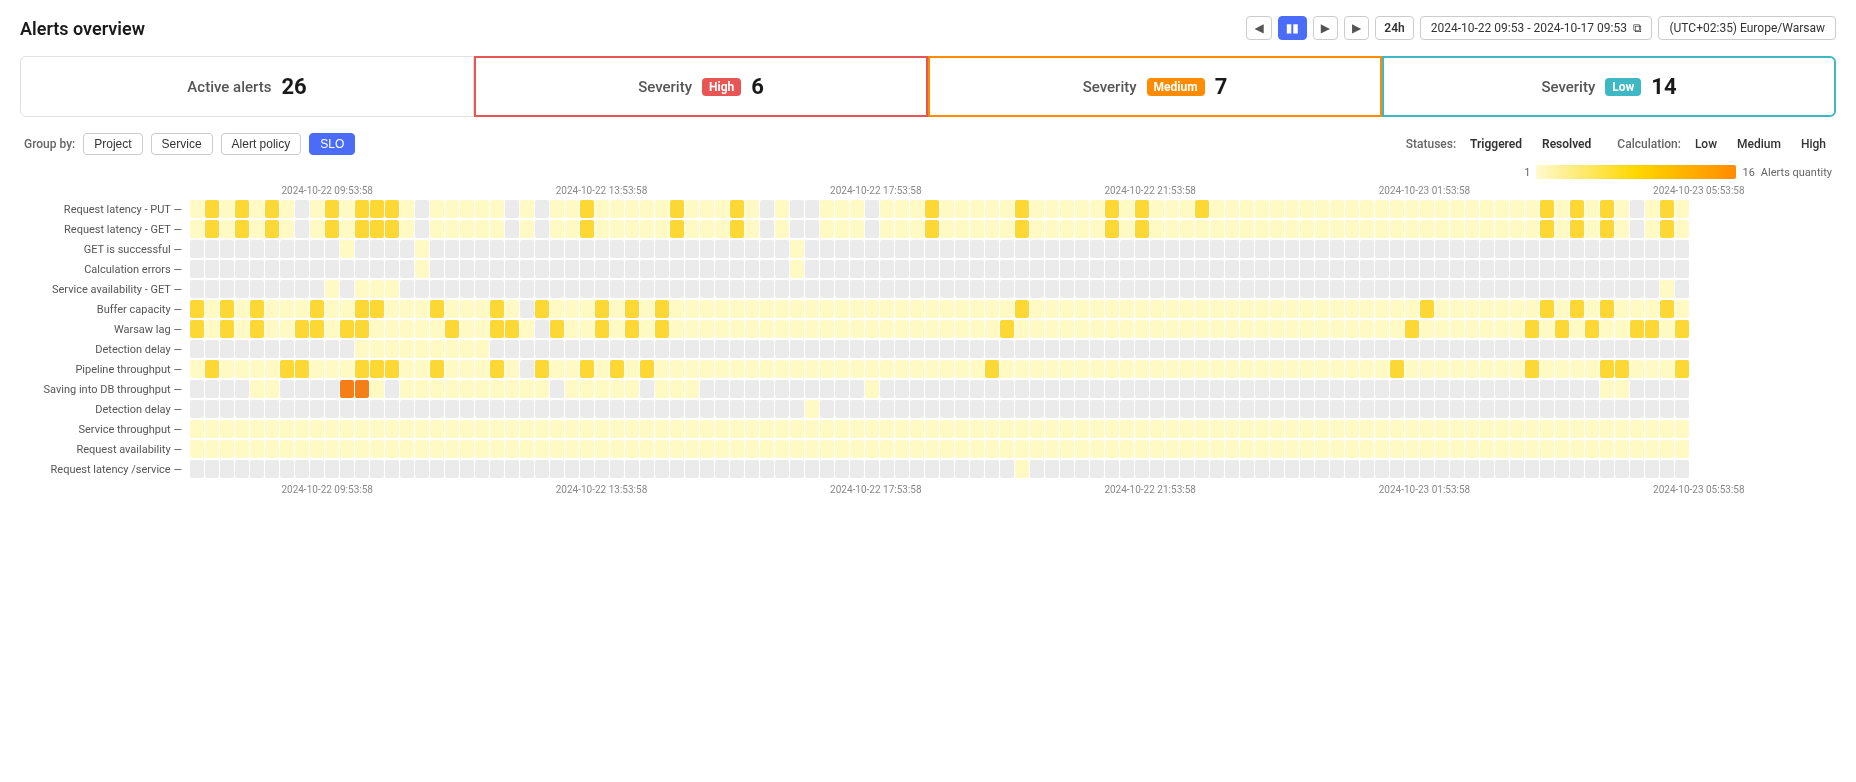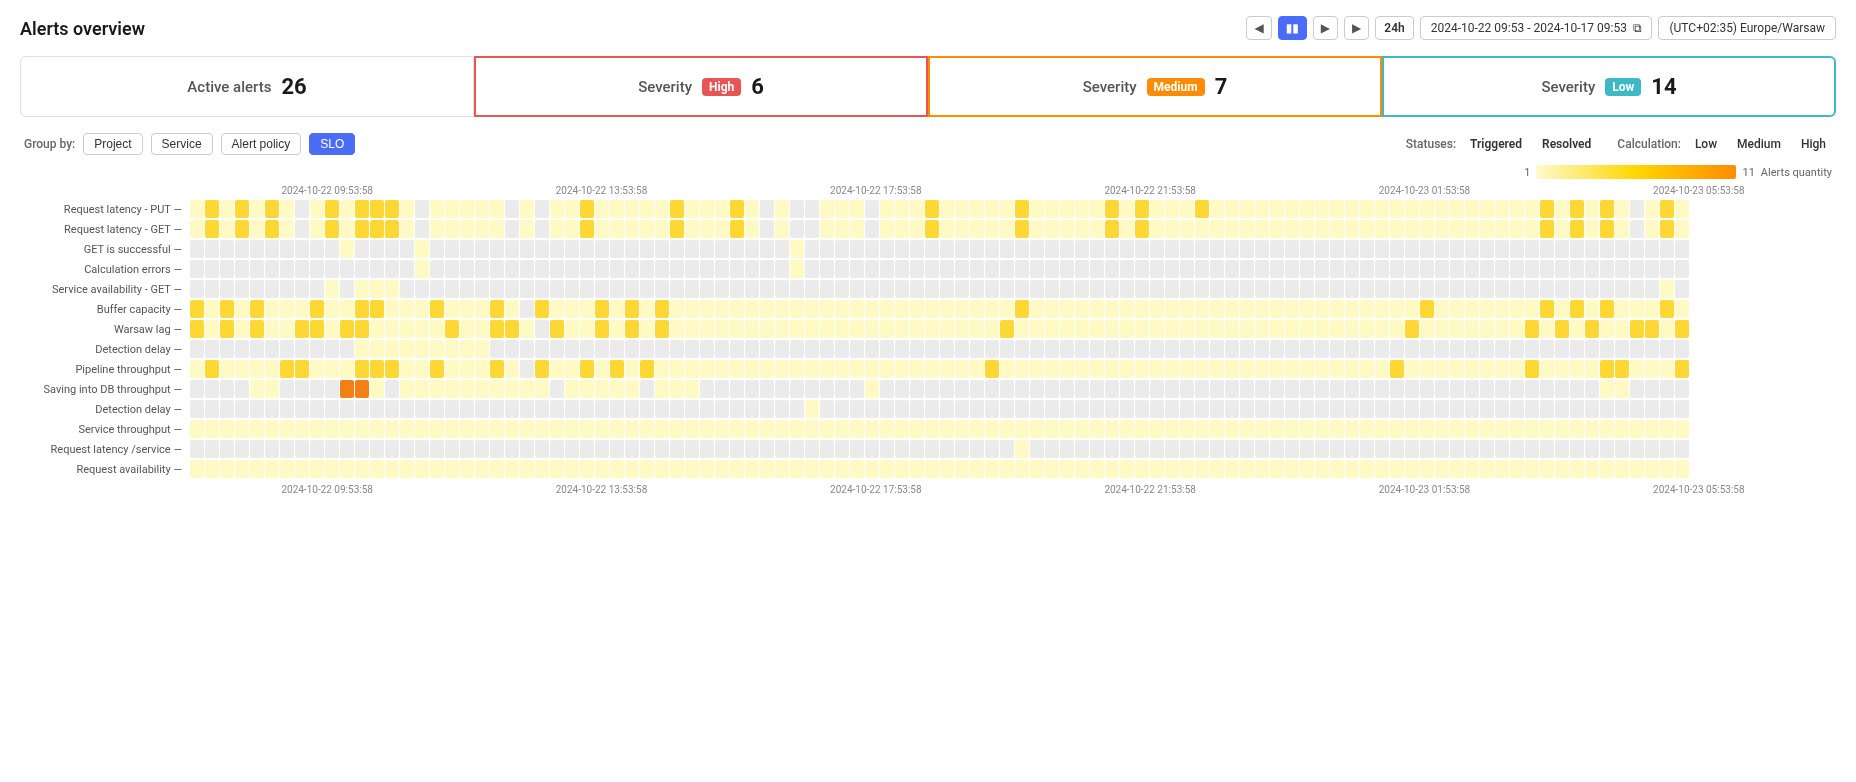--- a/index.html
+++ b/index.html
@@ -124,21 +124,21 @@
         <span class="severity-btn">Medium</span>
         <span class="severity-btn">High</span>
       </div>
     </div>
   </div>
 
   <div class="legend-row">
     <div class="legend-scale">
       <span class="legend-num">1</span>
       <div class="legend-bar"></div>
-      <span class="legend-num">11</span>
+      <span class="legend-num">16</span>
       <span class="legend-label">Alerts quantity</span>
     </div>
   </div>
 
   <div class="heatmap-container">
     <div class="heatmap">
 
       <div class="time-axis-top">
         <span class="time-label">2024-10-22 09:53:58</span>
         <span class="time-label">2024-10-22 13:53:58</span>
@@ -1403,227 +1403,227 @@
               <div class="cell" style="background: rgb(255, 249, 196);"></div>
               <div class="cell" style="background: rgb(255, 249, 196);"></div>
               <div class="cell" style="background: rgb(255, 249, 196);"></div>
               <div class="cell" style="background: rgb(255, 249, 196);"></div>
               <div class="cell" style="background: rgb(255, 249, 196);"></div>
               <div class="cell" style="background: rgb(255, 249, 196);"></div>
               <div class="cell" style="background: rgb(255, 249, 196);"></div>
             </div>
           </div>
           <div class="heatmap-row">
-            <div class="row-label">Request latency /service —</div>
+            <div class="row-label">Request availability —</div>
             <div class="row-cells">
-              <div class="cell" style="background: rgb(235, 235, 235);"></div>
-              <div class="cell" style="background: rgb(235, 235, 235);"></div>
-              <div class="cell" style="background: rgb(235, 235, 235);"></div>
-              <div class="cell" style="background: rgb(235, 235, 235);"></div>
-              <div class="cell" style="background: rgb(235, 235, 235);"></div>
-              <div class="cell" style="background: rgb(235, 235, 235);"></div>
-              <div class="cell" style="background: rgb(235, 235, 235);"></div>
-              <div class="cell" style="background: rgb(235, 235, 235);"></div>
-              <div class="cell" style="background: rgb(235, 235, 235);"></div>
-              <div class="cell" style="background: rgb(235, 235, 235);"></div>
-              <div class="cell" style="background: rgb(235, 235, 235);"></div>
-              <div class="cell" style="background: rgb(235, 235, 235);"></div>
-              <div class="cell" style="background: rgb(235, 235, 235);"></div>
-              <div class="cell" style="background: rgb(235, 235, 235);"></div>
-              <div class="cell" style="background: rgb(235, 235, 235);"></div>
-              <div class="cell" style="background: rgb(235, 235, 235);"></div>
-              <div class="cell" style="background: rgb(235, 235, 235);"></div>
-              <div class="cell" style="background: rgb(235, 235, 235);"></div>
-              <div class="cell" style="background: rgb(235, 235, 235);"></div>
-              <div class="cell" style="background: rgb(235, 235, 235);"></div>
-              <div class="cell" style="background: rgb(235, 235, 235);"></div>
-              <div class="cell" style="background: rgb(235, 235, 235);"></div>
-              <div class="cell" style="background: rgb(235, 235, 235);"></div>
-              <div class="cell" style="background: rgb(235, 235, 235);"></div>
-              <div class="cell" style="background: rgb(235, 235, 235);"></div>
-              <div class="cell" style="background: rgb(235, 235, 235);"></div>
-              <div class="cell" style="background: rgb(235, 235, 235);"></div>
-              <div class="cell" style="background: rgb(235, 235, 235);"></div>
-              <div class="cell" style="background: rgb(235, 235, 235);"></div>
-              <div class="cell" style="background: rgb(235, 235, 235);"></div>
-              <div class="cell" style="background: rgb(235, 235, 235);"></div>
-              <div class="cell" style="background: rgb(235, 235, 235);"></div>
-              <div class="cell" style="background: rgb(235, 235, 235);"></div>
-              <div class="cell" style="background: rgb(235, 235, 235);"></div>
-              <div class="cell" style="background: rgb(235, 235, 235);"></div>
-              <div class="cell" style="background: rgb(235, 235, 235);"></div>
-              <div class="cell" style="background: rgb(235, 235, 235);"></div>
-              <div class="cell" style="background: rgb(235, 235, 235);"></div>
-              <div class="cell" style="background: rgb(235, 235, 235);"></div>
-              <div class="cell" style="background: rgb(235, 235, 235);"></div>
-              <div class="cell" style="background: rgb(235, 235, 235);"></div>
-              <div class="cell" style="background: rgb(235, 235, 235);"></div>
-              <div class="cell" style="background: rgb(235, 235, 235);"></div>
-              <div class="cell" style="background: rgb(235, 235, 235);"></div>
-              <div class="cell" style="background: rgb(235, 235, 235);"></div>
-              <div class="cell" style="background: rgb(235, 235, 235);"></div>
-              <div class="cell" style="background: rgb(235, 235, 235);"></div>
-              <div class="cell" style="background: rgb(235, 235, 235);"></div>
-              <div class="cell" style="background: rgb(235, 235, 235);"></div>
-              <div class="cell" style="background: rgb(235, 235, 235);"></div>
-              <div class="cell" style="background: rgb(235, 235, 235);"></div>
-              <div class="cell" style="background: rgb(235, 235, 235);"></div>
-              <div class="cell" style="background: rgb(235, 235, 235);"></div>
-              <div class="cell" style="background: rgb(235, 235, 235);"></div>
-              <div class="cell" style="background: rgb(235, 235, 235);"></div>
-              <div class="cell" style="background: rgb(255, 249, 196);"></div>
-              <div class="cell" style="background: rgb(235, 235, 235);"></div>
-              <div class="cell" style="background: rgb(235, 235, 235);"></div>
-              <div class="cell" style="background: rgb(235, 235, 235);"></div>
-              <div class="cell" style="background: rgb(235, 235, 235);"></div>
-              <div class="cell" style="background: rgb(235, 235, 235);"></div>
-              <div class="cell" style="background: rgb(235, 235, 235);"></div>
-              <div class="cell" style="background: rgb(235, 235, 235);"></div>
-              <div class="cell" style="background: rgb(235, 235, 235);"></div>
-              <div class="cell" style="background: rgb(235, 235, 235);"></div>
-              <div class="cell" style="background: rgb(235, 235, 235);"></div>
-              <div class="cell" style="background: rgb(235, 235, 235);"></div>
-              <div class="cell" style="background: rgb(235, 235, 235);"></div>
-              <div class="cell" style="background: rgb(235, 235, 235);"></div>
-              <div class="cell" style="background: rgb(235, 235, 235);"></div>
-              <div class="cell" style="background: rgb(235, 235, 235);"></div>
-              <div class="cell" style="background: rgb(235, 235, 235);"></div>
-              <div class="cell" style="background: rgb(235, 235, 235);"></div>
-              <div class="cell" style="background: rgb(235, 235, 235);"></div>
-              <div class="cell" style="background: rgb(235, 235, 235);"></div>
-              <div class="cell" style="background: rgb(235, 235, 235);"></div>
-              <div class="cell" style="background: rgb(235, 235, 235);"></div>
-              <div class="cell" style="background: rgb(235, 235, 235);"></div>
-              <div class="cell" style="background: rgb(235, 235, 235);"></div>
-              <div class="cell" style="background: rgb(235, 235, 235);"></div>
-              <div class="cell" style="background: rgb(235, 235, 235);"></div>
-              <div class="cell" style="background: rgb(235, 235, 235);"></div>
-              <div class="cell" style="background: rgb(235, 235, 235);"></div>
-              <div class="cell" style="background: rgb(235, 235, 235);"></div>
-              <div class="cell" style="background: rgb(235, 235, 235);"></div>
-              <div class="cell" style="background: rgb(235, 235, 235);"></div>
-              <div class="cell" style="background: rgb(235, 235, 235);"></div>
-              <div class="cell" style="background: rgb(235, 235, 235);"></div>
-              <div class="cell" style="background: rgb(235, 235, 235);"></div>
-              <div class="cell" style="background: rgb(235, 235, 235);"></div>
-              <div class="cell" style="background: rgb(235, 235, 235);"></div>
-              <div class="cell" style="background: rgb(235, 235, 235);"></div>
-              <div class="cell" style="background: rgb(235, 235, 235);"></div>
-              <div class="cell" style="background: rgb(235, 235, 235);"></div>
-              <div class="cell" style="background: rgb(235, 235, 235);"></div>
-              <div class="cell" style="background: rgb(235, 235, 235);"></div>
-              <div class="cell" style="background: rgb(235, 235, 235);"></div>
-              <div class="cell" style="background: rgb(235, 235, 235);"></div>
-              <div class="cell" style="background: rgb(235, 235, 235);"></div>
-              <div class="cell" style="background: rgb(235, 235, 235);"></div>
+              <div class="cell" style="background: rgb(255, 249, 196);"></div>
+              <div class="cell" style="background: rgb(255, 249, 196);"></div>
+              <div class="cell" style="background: rgb(255, 249, 196);"></div>
+              <div class="cell" style="background: rgb(255, 249, 196);"></div>
+              <div class="cell" style="background: rgb(255, 249, 196);"></div>
+              <div class="cell" style="background: rgb(255, 249, 196);"></div>
+              <div class="cell" style="background: rgb(255, 249, 196);"></div>
+              <div class="cell" style="background: rgb(255, 249, 196);"></div>
+              <div class="cell" style="background: rgb(255, 249, 196);"></div>
+              <div class="cell" style="background: rgb(255, 249, 196);"></div>
+              <div class="cell" style="background: rgb(255, 249, 196);"></div>
+              <div class="cell" style="background: rgb(255, 249, 196);"></div>
+              <div class="cell" style="background: rgb(255, 249, 196);"></div>
+              <div class="cell" style="background: rgb(255, 249, 196);"></div>
+              <div class="cell" style="background: rgb(255, 249, 196);"></div>
+              <div class="cell" style="background: rgb(255, 249, 196);"></div>
+              <div class="cell" style="background: rgb(255, 249, 196);"></div>
+              <div class="cell" style="background: rgb(255, 249, 196);"></div>
+              <div class="cell" style="background: rgb(255, 249, 196);"></div>
+              <div class="cell" style="background: rgb(255, 249, 196);"></div>
+              <div class="cell" style="background: rgb(255, 249, 196);"></div>
+              <div class="cell" style="background: rgb(255, 249, 196);"></div>
+              <div class="cell" style="background: rgb(255, 249, 196);"></div>
+              <div class="cell" style="background: rgb(255, 249, 196);"></div>
+              <div class="cell" style="background: rgb(255, 249, 196);"></div>
+              <div class="cell" style="background: rgb(255, 249, 196);"></div>
+              <div class="cell" style="background: rgb(255, 249, 196);"></div>
+              <div class="cell" style="background: rgb(255, 249, 196);"></div>
+              <div class="cell" style="background: rgb(255, 249, 196);"></div>
+              <div class="cell" style="background: rgb(255, 249, 196);"></div>
+              <div class="cell" style="background: rgb(255, 249, 196);"></div>
+              <div class="cell" style="background: rgb(255, 249, 196);"></div>
+              <div class="cell" style="background: rgb(255, 249, 196);"></div>
+              <div class="cell" style="background: rgb(255, 249, 196);"></div>
+              <div class="cell" style="background: rgb(255, 249, 196);"></div>
+              <div class="cell" style="background: rgb(255, 249, 196);"></div>
+              <div class="cell" style="background: rgb(255, 249, 196);"></div>
+              <div class="cell" style="background: rgb(255, 249, 196);"></div>
+              <div class="cell" style="background: rgb(255, 249, 196);"></div>
+              <div class="cell" style="background: rgb(255, 249, 196);"></div>
+              <div class="cell" style="background: rgb(255, 249, 196);"></div>
+              <div class="cell" style="background: rgb(255, 249, 196);"></div>
+              <div class="cell" style="background: rgb(255, 249, 196);"></div>
+              <div class="cell" style="background: rgb(255, 249, 196);"></div>
+              <div class="cell" style="background: rgb(255, 249, 196);"></div>
+              <div class="cell" style="background: rgb(255, 249, 196);"></div>
+              <div class="cell" style="background: rgb(255, 249, 196);"></div>
+              <div class="cell" style="background: rgb(255, 249, 196);"></div>
+              <div class="cell" style="background: rgb(255, 249, 196);"></div>
+              <div class="cell" style="background: rgb(255, 249, 196);"></div>
+              <div class="cell" style="background: rgb(255, 249, 196);"></div>
+              <div class="cell" style="background: rgb(255, 249, 196);"></div>
+              <div class="cell" style="background: rgb(255, 249, 196);"></div>
+              <div class="cell" style="background: rgb(255, 249, 196);"></div>
+              <div class="cell" style="background: rgb(255, 249, 196);"></div>
+              <div class="cell" style="background: rgb(255, 249, 196);"></div>
+              <div class="cell" style="background: rgb(255, 249, 196);"></div>
+              <div class="cell" style="background: rgb(255, 249, 196);"></div>
+              <div class="cell" style="background: rgb(255, 249, 196);"></div>
+              <div class="cell" style="background: rgb(255, 249, 196);"></div>
+              <div class="cell" style="background: rgb(255, 249, 196);"></div>
+              <div class="cell" style="background: rgb(255, 249, 196);"></div>
+              <div class="cell" style="background: rgb(255, 249, 196);"></div>
+              <div class="cell" style="background: rgb(255, 249, 196);"></div>
+              <div class="cell" style="background: rgb(255, 249, 196);"></div>
+              <div class="cell" style="background: rgb(255, 249, 196);"></div>
+              <div class="cell" style="background: rgb(255, 249, 196);"></div>
+              <div class="cell" style="background: rgb(255, 249, 196);"></div>
+              <div class="cell" style="background: rgb(255, 249, 196);"></div>
+              <div class="cell" style="background: rgb(255, 249, 196);"></div>
+              <div class="cell" style="background: rgb(255, 249, 196);"></div>
+              <div class="cell" style="background: rgb(255, 249, 196);"></div>
+              <div class="cell" style="background: rgb(255, 249, 196);"></div>
+              <div class="cell" style="background: rgb(255, 249, 196);"></div>
+              <div class="cell" style="background: rgb(255, 249, 196);"></div>
+              <div class="cell" style="background: rgb(255, 249, 196);"></div>
+              <div class="cell" style="background: rgb(255, 249, 196);"></div>
+              <div class="cell" style="background: rgb(255, 249, 196);"></div>
+              <div class="cell" style="background: rgb(255, 249, 196);"></div>
+              <div class="cell" style="background: rgb(255, 249, 196);"></div>
+              <div class="cell" style="background: rgb(255, 249, 196);"></div>
+              <div class="cell" style="background: rgb(255, 249, 196);"></div>
+              <div class="cell" style="background: rgb(255, 249, 196);"></div>
+              <div class="cell" style="background: rgb(255, 249, 196);"></div>
+              <div class="cell" style="background: rgb(255, 249, 196);"></div>
+              <div class="cell" style="background: rgb(255, 249, 196);"></div>
+              <div class="cell" style="background: rgb(255, 249, 196);"></div>
+              <div class="cell" style="background: rgb(255, 249, 196);"></div>
+              <div class="cell" style="background: rgb(255, 249, 196);"></div>
+              <div class="cell" style="background: rgb(255, 249, 196);"></div>
+              <div class="cell" style="background: rgb(255, 249, 196);"></div>
+              <div class="cell" style="background: rgb(255, 249, 196);"></div>
+              <div class="cell" style="background: rgb(255, 249, 196);"></div>
+              <div class="cell" style="background: rgb(255, 249, 196);"></div>
+              <div class="cell" style="background: rgb(255, 249, 196);"></div>
+              <div class="cell" style="background: rgb(255, 249, 196);"></div>
+              <div class="cell" style="background: rgb(255, 249, 196);"></div>
+              <div class="cell" style="background: rgb(255, 249, 196);"></div>
+              <div class="cell" style="background: rgb(255, 249, 196);"></div>
+              <div class="cell" style="background: rgb(255, 249, 196);"></div>
             </div>
           </div>
           <div class="heatmap-row">
-            <div class="row-label">Request availability —</div>
+            <div class="row-label">Request latency /service —</div>
             <div class="row-cells">
-              <div class="cell" style="background: rgb(255, 249, 196);"></div>
-              <div class="cell" style="background: rgb(255, 249, 196);"></div>
-              <div class="cell" style="background: rgb(255, 249, 196);"></div>
-              <div class="cell" style="background: rgb(255, 249, 196);"></div>
-              <div class="cell" style="background: rgb(255, 249, 196);"></div>
-              <div class="cell" style="background: rgb(255, 249, 196);"></div>
-              <div class="cell" style="background: rgb(255, 249, 196);"></div>
-              <div class="cell" style="background: rgb(255, 249, 196);"></div>
-              <div class="cell" style="background: rgb(255, 249, 196);"></div>
-              <div class="cell" style="background: rgb(255, 249, 196);"></div>
-              <div class="cell" style="background: rgb(255, 249, 196);"></div>
-              <div class="cell" style="background: rgb(255, 249, 196);"></div>
-              <div class="cell" style="background: rgb(255, 249, 196);"></div>
-              <div class="cell" style="background: rgb(255, 249, 196);"></div>
-              <div class="cell" style="background: rgb(255, 249, 196);"></div>
-              <div class="cell" style="background: rgb(255, 249, 196);"></div>
-              <div class="cell" style="background: rgb(255, 249, 196);"></div>
-              <div class="cell" style="background: rgb(255, 249, 196);"></div>
-              <div class="cell" style="background: rgb(255, 249, 196);"></div>
-              <div class="cell" style="background: rgb(255, 249, 196);"></div>
-              <div class="cell" style="background: rgb(255, 249, 196);"></div>
-              <div class="cell" style="background: rgb(255, 249, 196);"></div>
-              <div class="cell" style="background: rgb(255, 249, 196);"></div>
-              <div class="cell" style="background: rgb(255, 249, 196);"></div>
-              <div class="cell" style="background: rgb(255, 249, 196);"></div>
-              <div class="cell" style="background: rgb(255, 249, 196);"></div>
-              <div class="cell" style="background: rgb(255, 249, 196);"></div>
-              <div class="cell" style="background: rgb(255, 249, 196);"></div>
-              <div class="cell" style="background: rgb(255, 249, 196);"></div>
-              <div class="cell" style="background: rgb(255, 249, 196);"></div>
-              <div class="cell" style="background: rgb(255, 249, 196);"></div>
-              <div class="cell" style="background: rgb(255, 249, 196);"></div>
-              <div class="cell" style="background: rgb(255, 249, 196);"></div>
-              <div class="cell" style="background: rgb(255, 249, 196);"></div>
-              <div class="cell" style="background: rgb(255, 249, 196);"></div>
-              <div class="cell" style="background: rgb(255, 249, 196);"></div>
-              <div class="cell" style="background: rgb(255, 249, 196);"></div>
-              <div class="cell" style="background: rgb(255, 249, 196);"></div>
-              <div class="cell" style="background: rgb(255, 249, 196);"></div>
-              <div class="cell" style="background: rgb(255, 249, 196);"></div>
-              <div class="cell" style="background: rgb(255, 249, 196);"></div>
-              <div class="cell" style="background: rgb(255, 249, 196);"></div>
-              <div class="cell" style="background: rgb(255, 249, 196);"></div>
-              <div class="cell" style="background: rgb(255, 249, 196);"></div>
-              <div class="cell" style="background: rgb(255, 249, 196);"></div>
-              <div class="cell" style="background: rgb(255, 249, 196);"></div>
-              <div class="cell" style="background: rgb(255, 249, 196);"></div>
-              <div class="cell" style="background: rgb(255, 249, 196);"></div>
-              <div class="cell" style="background: rgb(255, 249, 196);"></div>
-              <div class="cell" style="background: rgb(255, 249, 196);"></div>
-              <div class="cell" style="background: rgb(255, 249, 196);"></div>
-              <div class="cell" style="background: rgb(255, 249, 196);"></div>
-              <div class="cell" style="background: rgb(255, 249, 196);"></div>
-              <div class="cell" style="background: rgb(255, 249, 196);"></div>
-              <div class="cell" style="background: rgb(255, 249, 196);"></div>
-              <div class="cell" style="background: rgb(255, 249, 196);"></div>
-              <div class="cell" style="background: rgb(255, 249, 196);"></div>
-              <div class="cell" style="background: rgb(255, 249, 196);"></div>
-              <div class="cell" style="background: rgb(255, 249, 196);"></div>
-              <div class="cell" style="background: rgb(255, 249, 196);"></div>
-              <div class="cell" style="background: rgb(255, 249, 196);"></div>
-              <div class="cell" style="background: rgb(255, 249, 196);"></div>
-              <div class="cell" style="background: rgb(255, 249, 196);"></div>
-              <div class="cell" style="background: rgb(255, 249, 196);"></div>
-              <div class="cell" style="background: rgb(255, 249, 196);"></div>
-              <div class="cell" style="background: rgb(255, 249, 196);"></div>
-              <div class="cell" style="background: rgb(255, 249, 196);"></div>
-              <div class="cell" style="background: rgb(255, 249, 196);"></div>
-              <div class="cell" style="background: rgb(255, 249, 196);"></div>
-              <div class="cell" style="background: rgb(255, 249, 196);"></div>
-              <div class="cell" style="background: rgb(255, 249, 196);"></div>
-              <div class="cell" style="background: rgb(255, 249, 196);"></div>
-              <div class="cell" style="background: rgb(255, 249, 196);"></div>
-              <div class="cell" style="background: rgb(255, 249, 196);"></div>
-              <div class="cell" style="background: rgb(255, 249, 196);"></div>
-              <div class="cell" style="background: rgb(255, 249, 196);"></div>
-              <div class="cell" style="background: rgb(255, 249, 196);"></div>
-              <div class="cell" style="background: rgb(255, 249, 196);"></div>
-              <div class="cell" style="background: rgb(255, 249, 196);"></div>
-              <div class="cell" style="background: rgb(255, 249, 196);"></div>
-              <div class="cell" style="background: rgb(255, 249, 196);"></div>
-              <div class="cell" style="background: rgb(255, 249, 196);"></div>
-              <div class="cell" style="background: rgb(255, 249, 196);"></div>
-              <div class="cell" style="background: rgb(255, 249, 196);"></div>
-              <div class="cell" style="background: rgb(255, 249, 196);"></div>
-              <div class="cell" style="background: rgb(255, 249, 196);"></div>
-              <div class="cell" style="background: rgb(255, 249, 196);"></div>
-              <div class="cell" style="background: rgb(255, 249, 196);"></div>
-              <div class="cell" style="background: rgb(255, 249, 196);"></div>
-              <div class="cell" style="background: rgb(255, 249, 196);"></div>
-              <div class="cell" style="background: rgb(255, 249, 196);"></div>
-              <div class="cell" style="background: rgb(255, 249, 196);"></div>
-              <div class="cell" style="background: rgb(255, 249, 196);"></div>
-              <div class="cell" style="background: rgb(255, 249, 196);"></div>
-              <div class="cell" style="background: rgb(255, 249, 196);"></div>
-              <div class="cell" style="background: rgb(255, 249, 196);"></div>
-              <div class="cell" style="background: rgb(255, 249, 196);"></div>
-              <div class="cell" style="background: rgb(255, 249, 196);"></div>
-              <div class="cell" style="background: rgb(255, 249, 196);"></div>
-              <div class="cell" style="background: rgb(255, 249, 196);"></div>
+              <div class="cell" style="background: rgb(235, 235, 235);"></div>
+              <div class="cell" style="background: rgb(235, 235, 235);"></div>
+              <div class="cell" style="background: rgb(235, 235, 235);"></div>
+              <div class="cell" style="background: rgb(235, 235, 235);"></div>
+              <div class="cell" style="background: rgb(235, 235, 235);"></div>
+              <div class="cell" style="background: rgb(235, 235, 235);"></div>
+              <div class="cell" style="background: rgb(235, 235, 235);"></div>
+              <div class="cell" style="background: rgb(235, 235, 235);"></div>
+              <div class="cell" style="background: rgb(235, 235, 235);"></div>
+              <div class="cell" style="background: rgb(235, 235, 235);"></div>
+              <div class="cell" style="background: rgb(235, 235, 235);"></div>
+              <div class="cell" style="background: rgb(235, 235, 235);"></div>
+              <div class="cell" style="background: rgb(235, 235, 235);"></div>
+              <div class="cell" style="background: rgb(235, 235, 235);"></div>
+              <div class="cell" style="background: rgb(235, 235, 235);"></div>
+              <div class="cell" style="background: rgb(235, 235, 235);"></div>
+              <div class="cell" style="background: rgb(235, 235, 235);"></div>
+              <div class="cell" style="background: rgb(235, 235, 235);"></div>
+              <div class="cell" style="background: rgb(235, 235, 235);"></div>
+              <div class="cell" style="background: rgb(235, 235, 235);"></div>
+              <div class="cell" style="background: rgb(235, 235, 235);"></div>
+              <div class="cell" style="background: rgb(235, 235, 235);"></div>
+              <div class="cell" style="background: rgb(235, 235, 235);"></div>
+              <div class="cell" style="background: rgb(235, 235, 235);"></div>
+              <div class="cell" style="background: rgb(235, 235, 235);"></div>
+              <div class="cell" style="background: rgb(235, 235, 235);"></div>
+              <div class="cell" style="background: rgb(235, 235, 235);"></div>
+              <div class="cell" style="background: rgb(235, 235, 235);"></div>
+              <div class="cell" style="background: rgb(235, 235, 235);"></div>
+              <div class="cell" style="background: rgb(235, 235, 235);"></div>
+              <div class="cell" style="background: rgb(235, 235, 235);"></div>
+              <div class="cell" style="background: rgb(235, 235, 235);"></div>
+              <div class="cell" style="background: rgb(235, 235, 235);"></div>
+              <div class="cell" style="background: rgb(235, 235, 235);"></div>
+              <div class="cell" style="background: rgb(235, 235, 235);"></div>
+              <div class="cell" style="background: rgb(235, 235, 235);"></div>
+              <div class="cell" style="background: rgb(235, 235, 235);"></div>
+              <div class="cell" style="background: rgb(235, 235, 235);"></div>
+              <div class="cell" style="background: rgb(235, 235, 235);"></div>
+              <div class="cell" style="background: rgb(235, 235, 235);"></div>
+              <div class="cell" style="background: rgb(235, 235, 235);"></div>
+              <div class="cell" style="background: rgb(235, 235, 235);"></div>
+              <div class="cell" style="background: rgb(235, 235, 235);"></div>
+              <div class="cell" style="background: rgb(235, 235, 235);"></div>
+              <div class="cell" style="background: rgb(235, 235, 235);"></div>
+              <div class="cell" style="background: rgb(235, 235, 235);"></div>
+              <div class="cell" style="background: rgb(235, 235, 235);"></div>
+              <div class="cell" style="background: rgb(235, 235, 235);"></div>
+              <div class="cell" style="background: rgb(235, 235, 235);"></div>
+              <div class="cell" style="background: rgb(235, 235, 235);"></div>
+              <div class="cell" style="background: rgb(235, 235, 235);"></div>
+              <div class="cell" style="background: rgb(235, 235, 235);"></div>
+              <div class="cell" style="background: rgb(235, 235, 235);"></div>
+              <div class="cell" style="background: rgb(235, 235, 235);"></div>
+              <div class="cell" style="background: rgb(235, 235, 235);"></div>
+              <div class="cell" style="background: rgb(255, 249, 196);"></div>
+              <div class="cell" style="background: rgb(235, 235, 235);"></div>
+              <div class="cell" style="background: rgb(235, 235, 235);"></div>
+              <div class="cell" style="background: rgb(235, 235, 235);"></div>
+              <div class="cell" style="background: rgb(235, 235, 235);"></div>
+              <div class="cell" style="background: rgb(235, 235, 235);"></div>
+              <div class="cell" style="background: rgb(235, 235, 235);"></div>
+              <div class="cell" style="background: rgb(235, 235, 235);"></div>
+              <div class="cell" style="background: rgb(235, 235, 235);"></div>
+              <div class="cell" style="background: rgb(235, 235, 235);"></div>
+              <div class="cell" style="background: rgb(235, 235, 235);"></div>
+              <div class="cell" style="background: rgb(235, 235, 235);"></div>
+              <div class="cell" style="background: rgb(235, 235, 235);"></div>
+              <div class="cell" style="background: rgb(235, 235, 235);"></div>
+              <div class="cell" style="background: rgb(235, 235, 235);"></div>
+              <div class="cell" style="background: rgb(235, 235, 235);"></div>
+              <div class="cell" style="background: rgb(235, 235, 235);"></div>
+              <div class="cell" style="background: rgb(235, 235, 235);"></div>
+              <div class="cell" style="background: rgb(235, 235, 235);"></div>
+              <div class="cell" style="background: rgb(235, 235, 235);"></div>
+              <div class="cell" style="background: rgb(235, 235, 235);"></div>
+              <div class="cell" style="background: rgb(235, 235, 235);"></div>
+              <div class="cell" style="background: rgb(235, 235, 235);"></div>
+              <div class="cell" style="background: rgb(235, 235, 235);"></div>
+              <div class="cell" style="background: rgb(235, 235, 235);"></div>
+              <div class="cell" style="background: rgb(235, 235, 235);"></div>
+              <div class="cell" style="background: rgb(235, 235, 235);"></div>
+              <div class="cell" style="background: rgb(235, 235, 235);"></div>
+              <div class="cell" style="background: rgb(235, 235, 235);"></div>
+              <div class="cell" style="background: rgb(235, 235, 235);"></div>
+              <div class="cell" style="background: rgb(235, 235, 235);"></div>
+              <div class="cell" style="background: rgb(235, 235, 235);"></div>
+              <div class="cell" style="background: rgb(235, 235, 235);"></div>
+              <div class="cell" style="background: rgb(235, 235, 235);"></div>
+              <div class="cell" style="background: rgb(235, 235, 235);"></div>
+              <div class="cell" style="background: rgb(235, 235, 235);"></div>
+              <div class="cell" style="background: rgb(235, 235, 235);"></div>
+              <div class="cell" style="background: rgb(235, 235, 235);"></div>
+              <div class="cell" style="background: rgb(235, 235, 235);"></div>
+              <div class="cell" style="background: rgb(235, 235, 235);"></div>
+              <div class="cell" style="background: rgb(235, 235, 235);"></div>
+              <div class="cell" style="background: rgb(235, 235, 235);"></div>
+              <div class="cell" style="background: rgb(235, 235, 235);"></div>
+              <div class="cell" style="background: rgb(235, 235, 235);"></div>
+              <div class="cell" style="background: rgb(235, 235, 235);"></div>
             </div>
           </div>
         </div>
 
       <div class="time-axis-bottom">
         <span class="time-label">2024-10-22 09:53:58</span>
         <span class="time-label">2024-10-22 13:53:58</span>
         <span class="time-label">2024-10-22 17:53:58</span>
         <span class="time-label">2024-10-22 21:53:58</span>
         <span class="time-label">2024-10-23 01:53:58</span>

